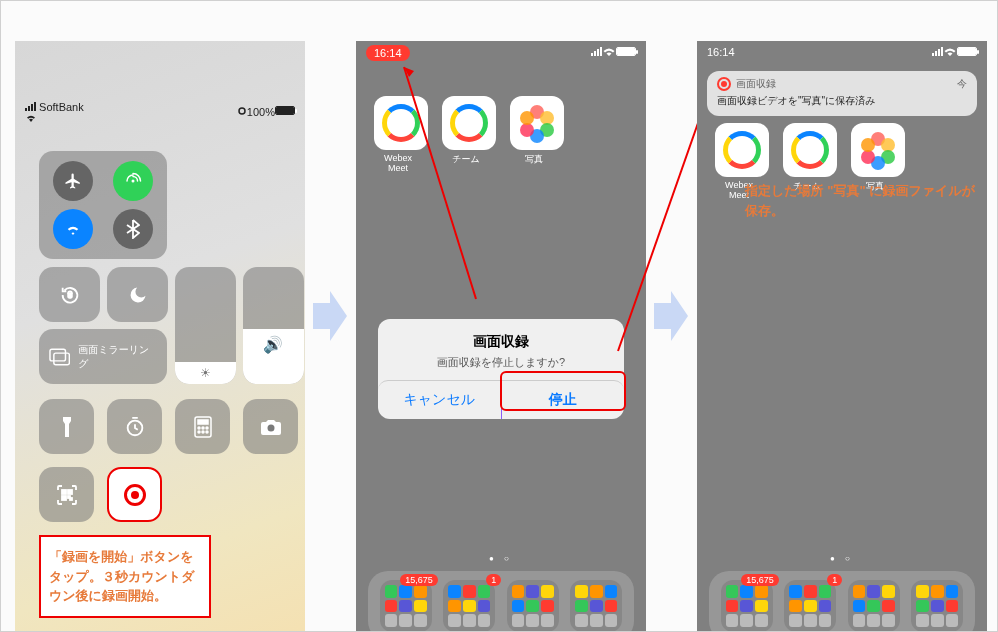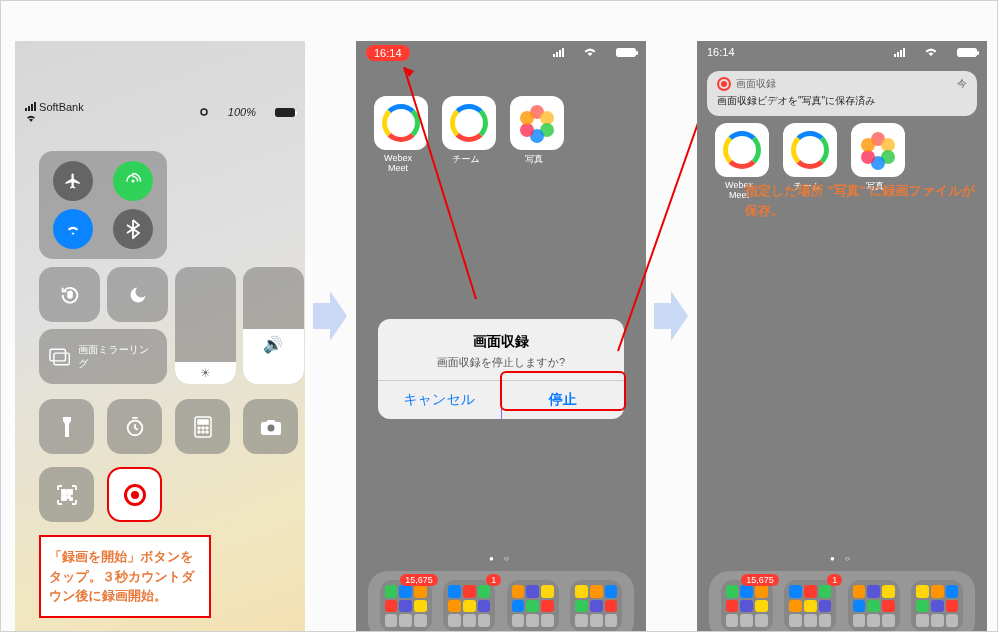--- a/index.html
+++ b/index.html
@@ -32,21 +32,21 @@
   .big-arrow svg { width: 100%; height: 100%; }
   .big-arrow.a1 { left: 312px; }
   .big-arrow.a2 { left: 653px; }
 
   
   .sbar {
     height: 22px;
     display: flex; align-items: center; justify-content: space-between;
     padding: 0 10px; font-size: 11px; color: #fff;
   }
-  .sbar .right { display: flex; align-items: center; gap: 19px; font-style: italic; }
+  .sbar .right { display: flex; align-items: flex-start; gap: 0; }
   .sig { display: inline-flex; align-items: flex-end; gap: 1px; }
   .sig i { width: 2px; background: #fff; display: inline-block; }
   .sig i:nth-child(1){height:3px} .sig i:nth-child(2){height:5px}
   .sig i:nth-child(3){height:7px} .sig i:nth-child(4){height:9px}
   .bat { width: 20px; height: 9px; border:1px solid #fff; border-radius:2px; position:relative; }
   .bat::after { content:""; position:absolute; right:-3px; top:2px; width:2px; height:4px; background:#fff; border-radius:1px;}
   .bat i { display:block; height:100%; width:100%; background:#fff; border-radius:1px;}
 
   
   .p1 .sbar { color:#222; margin-top:60px; }
@@ -99,21 +99,21 @@
   .note2 { position:absolute; left:120px; top:140px; width:160px; font-size:13px; color:#e77a3a; font-weight:600; line-height:1.5;}
   .note3 { position:absolute; left:48px; top:140px; width:230px; font-size:13px; color:#e77a3a; font-weight:600; line-height:1.5;}
 
   .red-arrow { position:absolute; }
   .red-arrow svg { overflow:visible; }
 
   .alert { position:absolute; left:22px; top:278px; width:246px; background:#f0f0f0; border-radius:12px; overflow:hidden; font-size:13px;}
   .alert .hd { text-align:center; padding:14px 8px 10px; }
   .alert .hd b { font-size:14px; }
   .alert .hd p { font-size:11px; color:#555; margin-top:4px;}
-  .alert .bt { display:flex; border-top:1px solid #ccc;}
+  .alert .bt { display:flex; border-top:1px solid #ccc;border-radius:10px;}
   .alert .bt div { flex:1; text-align:center; padding:10px 0; color:#0a7aff; font-size:14px;}
   .alert .bt div+div { border-left:1px solid #8b5cf6; font-weight:600;}
   .stop-box { position:absolute; border:2px solid #e00; border-radius:6px; }
 
   .dock { position:absolute; bottom:10px; left:12px; right:12px; height:70px; background:rgba(180,180,180,.45); border-radius:20px; display:flex; justify-content:space-around; align-items:center; padding:8px 6px;}
   .folder { width:52px;height:52px;background:rgba(120,120,120,.5);border-radius:12px;position:relative; display:grid; grid-template-columns:repeat(3,1fr); grid-template-rows:repeat(3,1fr); gap:2px; padding:5px;}
   .folder i { background:#bbb; border-radius:3px; }
   .folder i.c1{background:#34c759}.folder i.c2{background:#0a84ff}.folder i.c3{background:#ff9500}
   .folder i.c4{background:#ff3b30}.folder i.c5{background:#5856d6}.folder i.c6{background:#ffd60a}
   .badge { position:absolute; top:-6px; right:-6px; background:#ff3a30; color:#fff; font-size:9px; padding:1px 5px; border-radius:8px; min-width:10px; text-align:center;}

